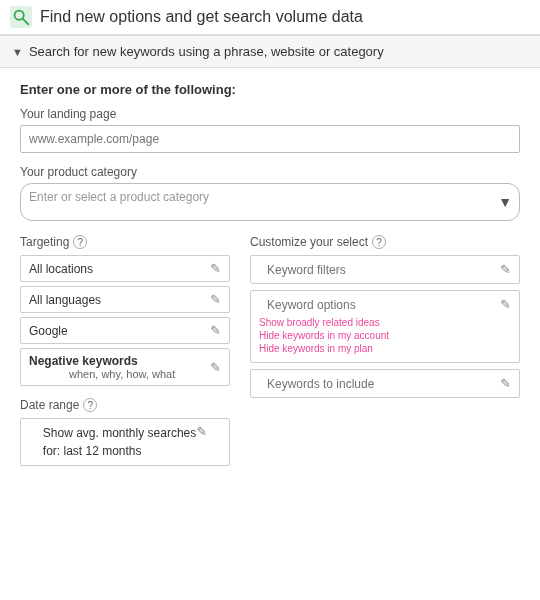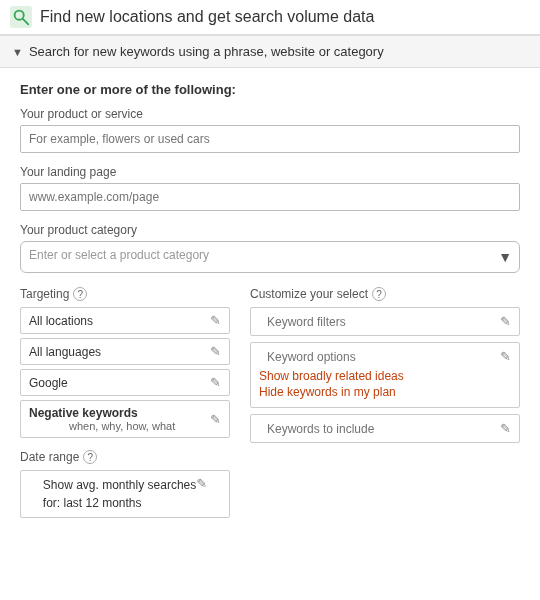--- a/index.html
+++ b/index.html
@@ -83,22 +83,22 @@
     }
 
     
     .category-select-wrap {
       position: relative;
       width: 100%;
     }
     .category-select {
       width: 100%;
       border: 1px solid #bbb;
-      border-radius: 6px;
-      padding: 6px 28px 10px 8px;
+      border-radius: 12px;
+      padding: 6px 28px 16px 8px;
       font-size: 12px;
       color: #999;
       appearance: none;
       background: #fff;
       outline: none;
       cursor: pointer;
     }
     .category-chevron {
       position: absolute;
       right: 8px;
@@ -193,22 +193,22 @@
       font-size: 12px;
       font-weight: normal;
       color: #737373;
       margin-left: 8px;
     }
     .customize-block-links {
       margin-top: 5px;
     }
     .customize-link {
       display: block;
-      font-size: 12px;
-      color: #c2410c;
+      font-size: 10px;
+      color: #ec4899;
       cursor: pointer;
       margin-bottom: 2px;
       text-decoration: none;
     }
 
     
     .date-range-section {
       margin-top: 12px;
     }
     .date-range-row {
@@ -229,36 +229,32 @@
   </style>
 </head>
 <body>
 
 <div class="page-header">
   <svg class="header-icon" viewBox="0 0 24 24" fill="none">
     <rect width="24" height="24" rx="3" fill="#34A853" opacity="0.15"></rect>
     <circle cx="10" cy="10" r="5" stroke="#34A853" stroke-width="2" fill="none"></circle>
     <line x1="14" y1="14" x2="20" y2="20" stroke="#34A853" stroke-width="2" stroke-linecap="round"></line>
   </svg>
-  <span class="header-title">Find new locations and get search volume data</span>
+  <span class="header-title">Find new options and get search volume data</span>
 </div>
 
 <div class="section-header">
   <span class="section-header-arrow">▼</span>
   <span class="section-header-label">Search for new keywords using a phrase, website or category</span>
 </div>
 
 <div class="main-content">
 
   <div class="enter-label">Enter one or more of the following:</div>
 
-  <div class="field-group">
-    <div class="field-label">Your product or service</div>
-    <input type="text" class="field-input" placeholder="For example, flowers or used cars" style="">
-  </div>
 
   <div class="field-group">
     <div class="field-label">Your landing page</div>
     <input type="text" class="field-input" placeholder="www.example.com/page" style="">
   </div>
 
   <div class="field-group">
     <div class="field-label">Your product category</div>
     <div class="category-select-wrap">
       <select class="category-select">
@@ -324,20 +320,21 @@
         </div>
       </div>
 
       <div class="customize-block">
         <div class="customize-block-header">
           <span class="customize-block-title">Keyword options</span>
           <span class="edit-icon">✎</span>
         </div>
         <div class="customize-block-links">
           <a class="customize-link">Show broadly related ideas</a>
+          <a class="customize-link">Hide keywords in my account</a>
           <a class="customize-link">Hide keywords in my plan</a>
         </div>
       </div>
 
       <div class="customize-block">
         <div class="customize-block-header">
           <span class="customize-block-title">Keywords to include</span>
           <span class="edit-icon">✎</span>
         </div>
       </div>

